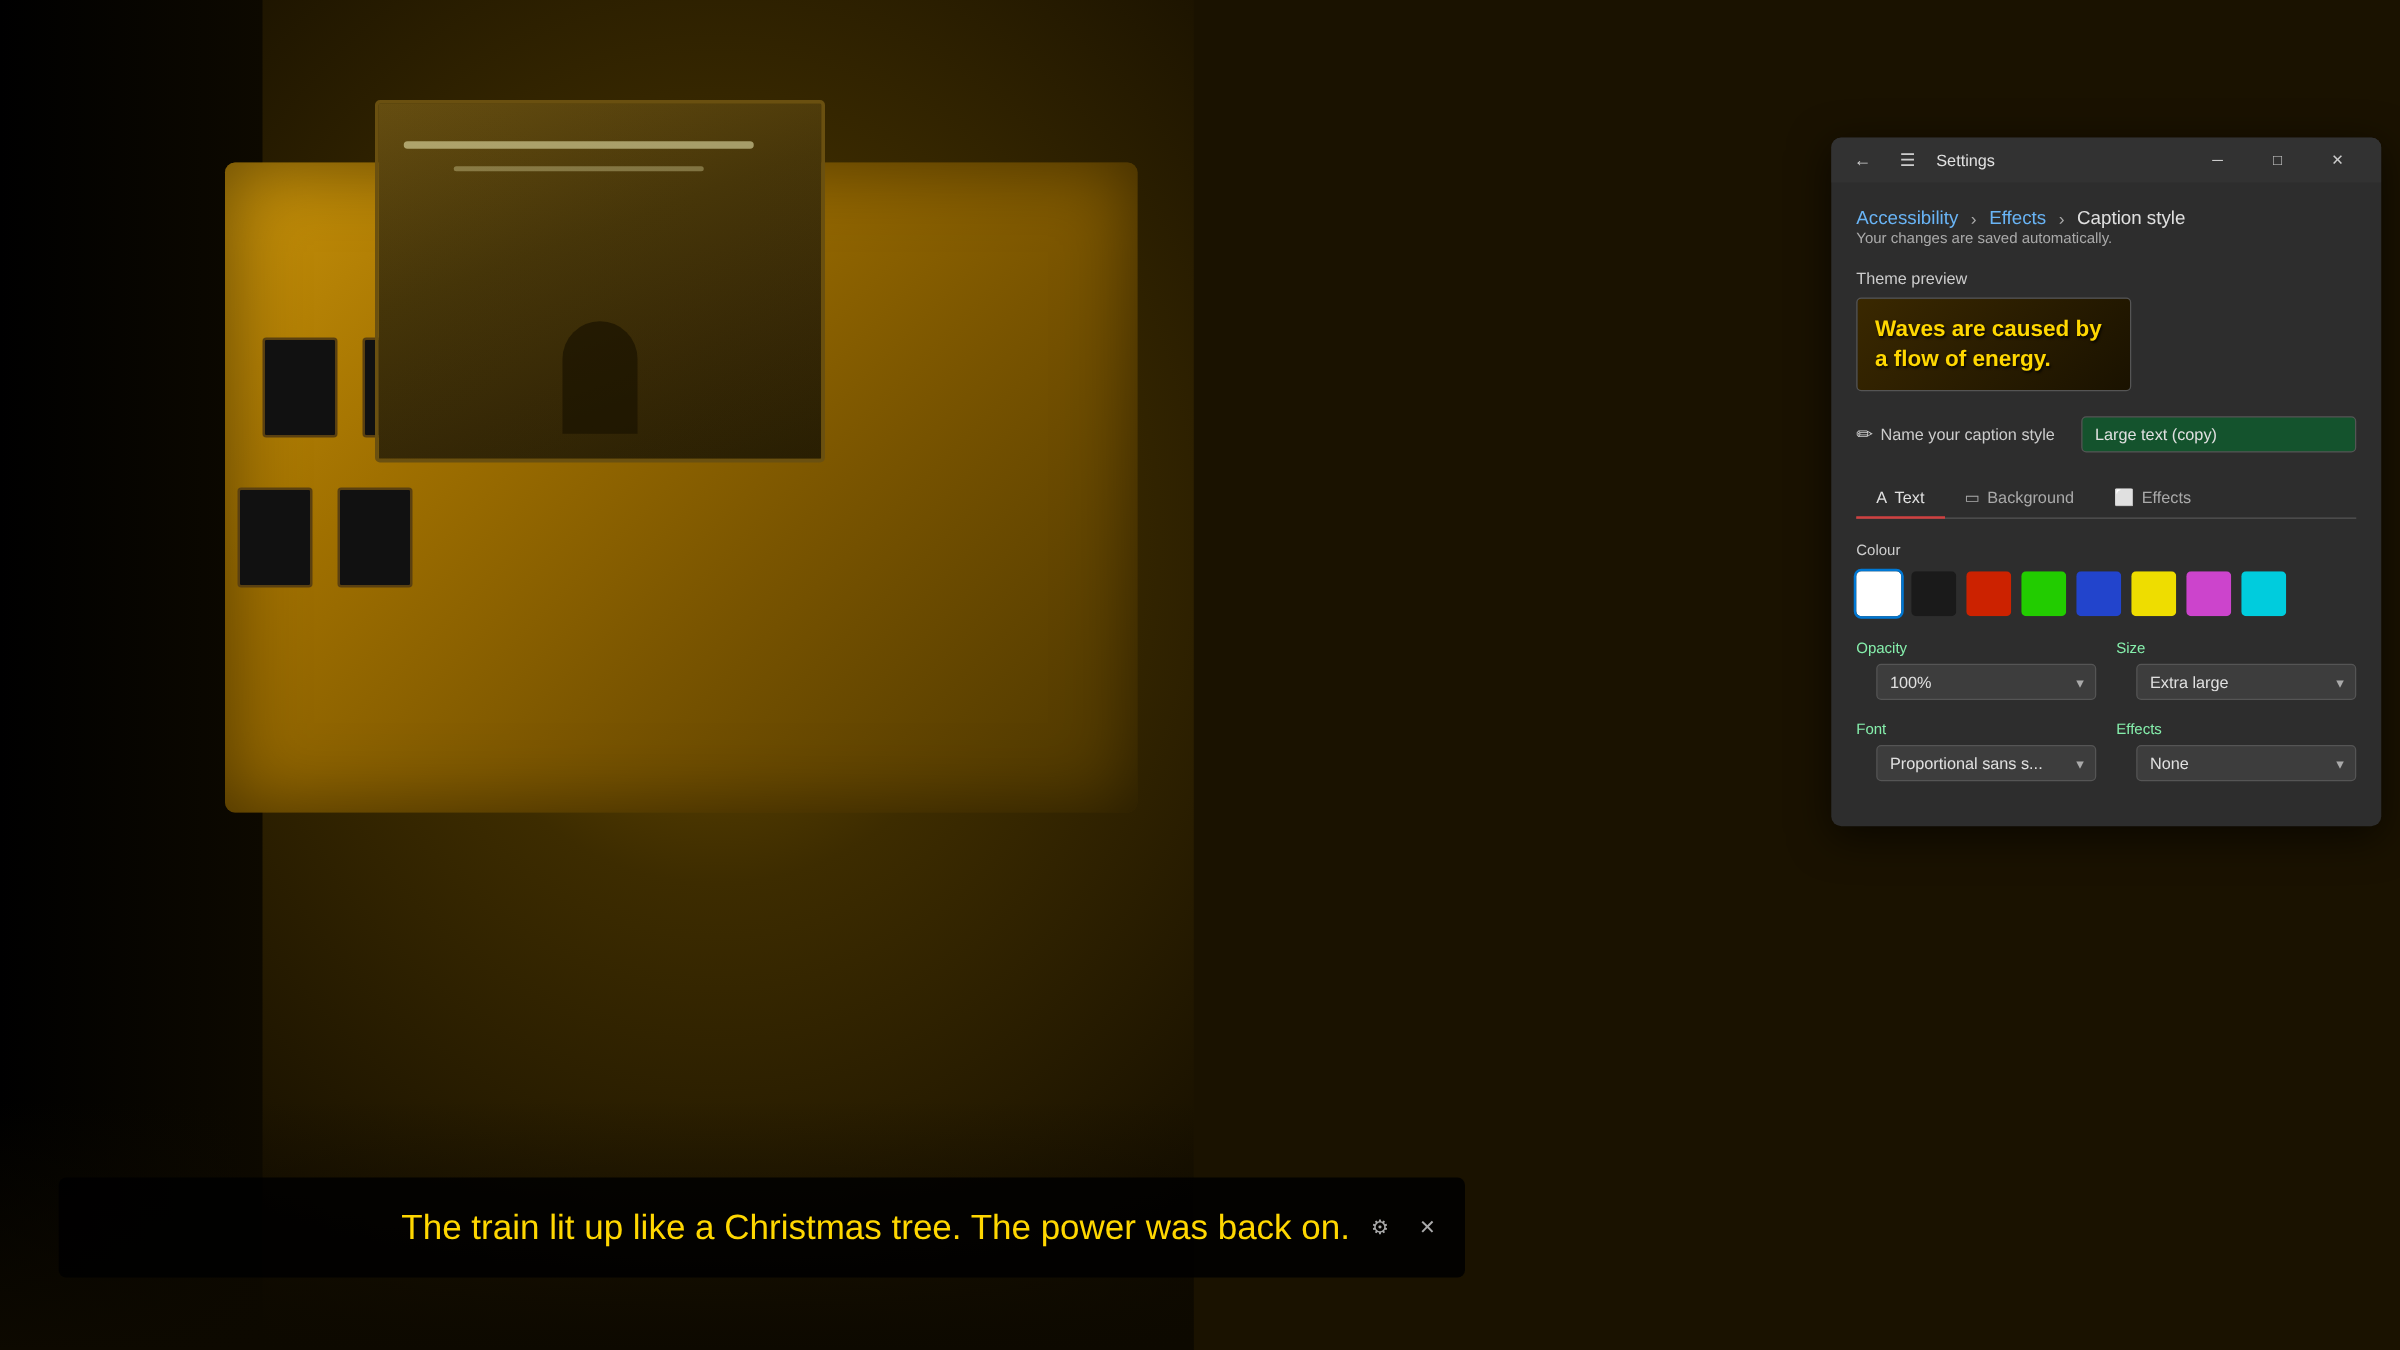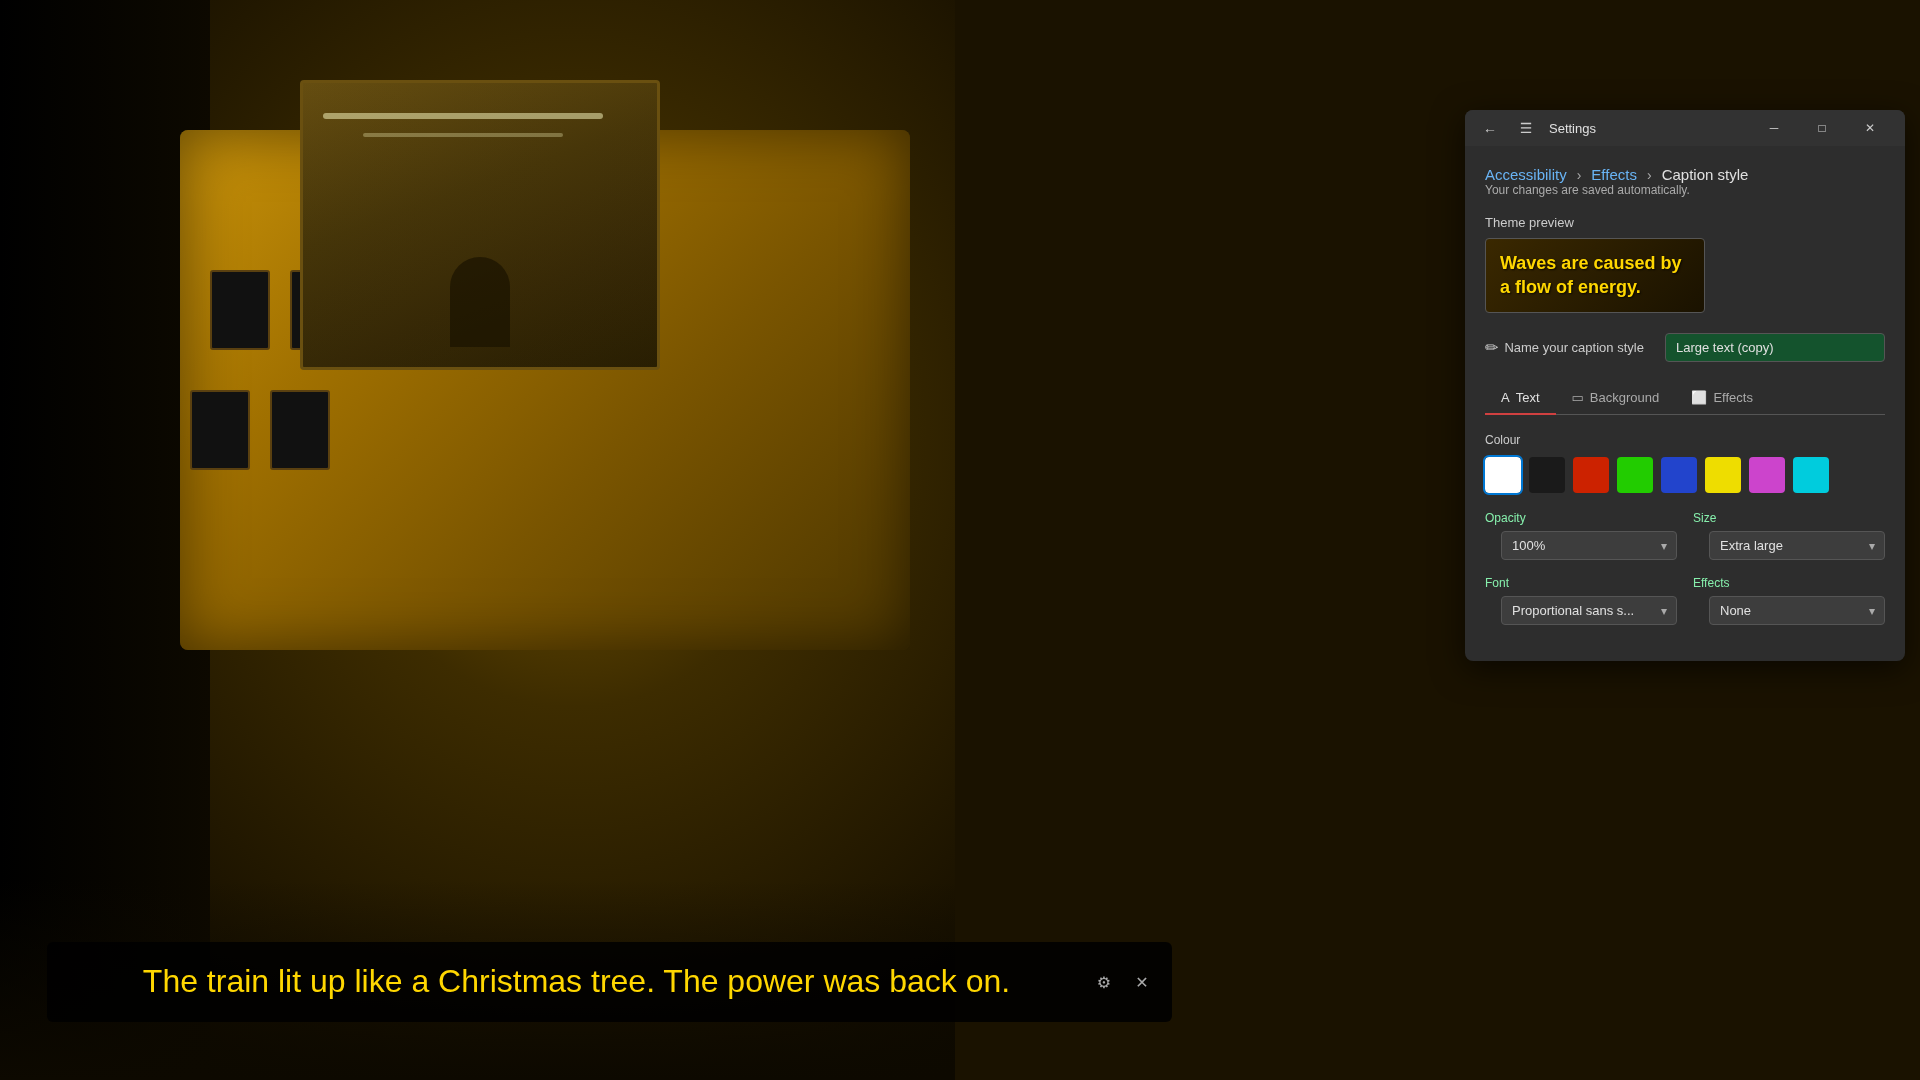--- a/index.html
+++ b/index.html
@@ -137,25 +137,25 @@
       background: rgba(0,0,0,0.85);
       border-radius: 6px;
       display: flex;
       align-items: center;
       justify-content: space-between;
       padding: 0 16px;
     }
 
     .caption-text {
       color: #FFD700;
-      font-size: 32px;
+      font-size: 28px;
       font-weight: 400;
       line-height: 1.3;
       flex: 1;
-      text-align: center;
+      text-align: right;
       padding: 0 10px;
     }
 
     .caption-icons {
       display: flex;
       gap: 10px;
       align-items: center;
     }
 
     .caption-icon-btn {

